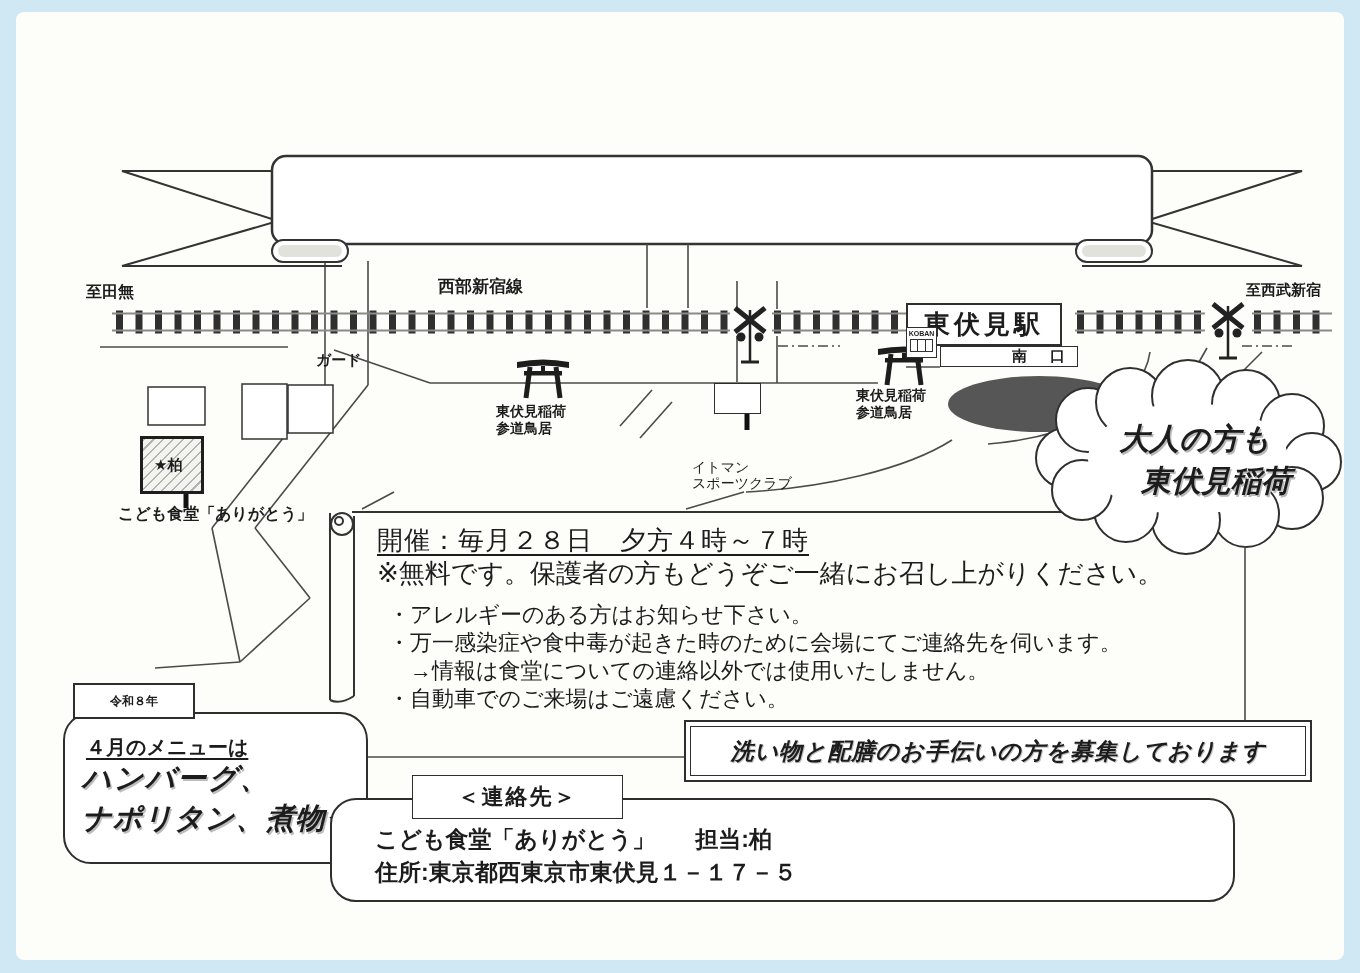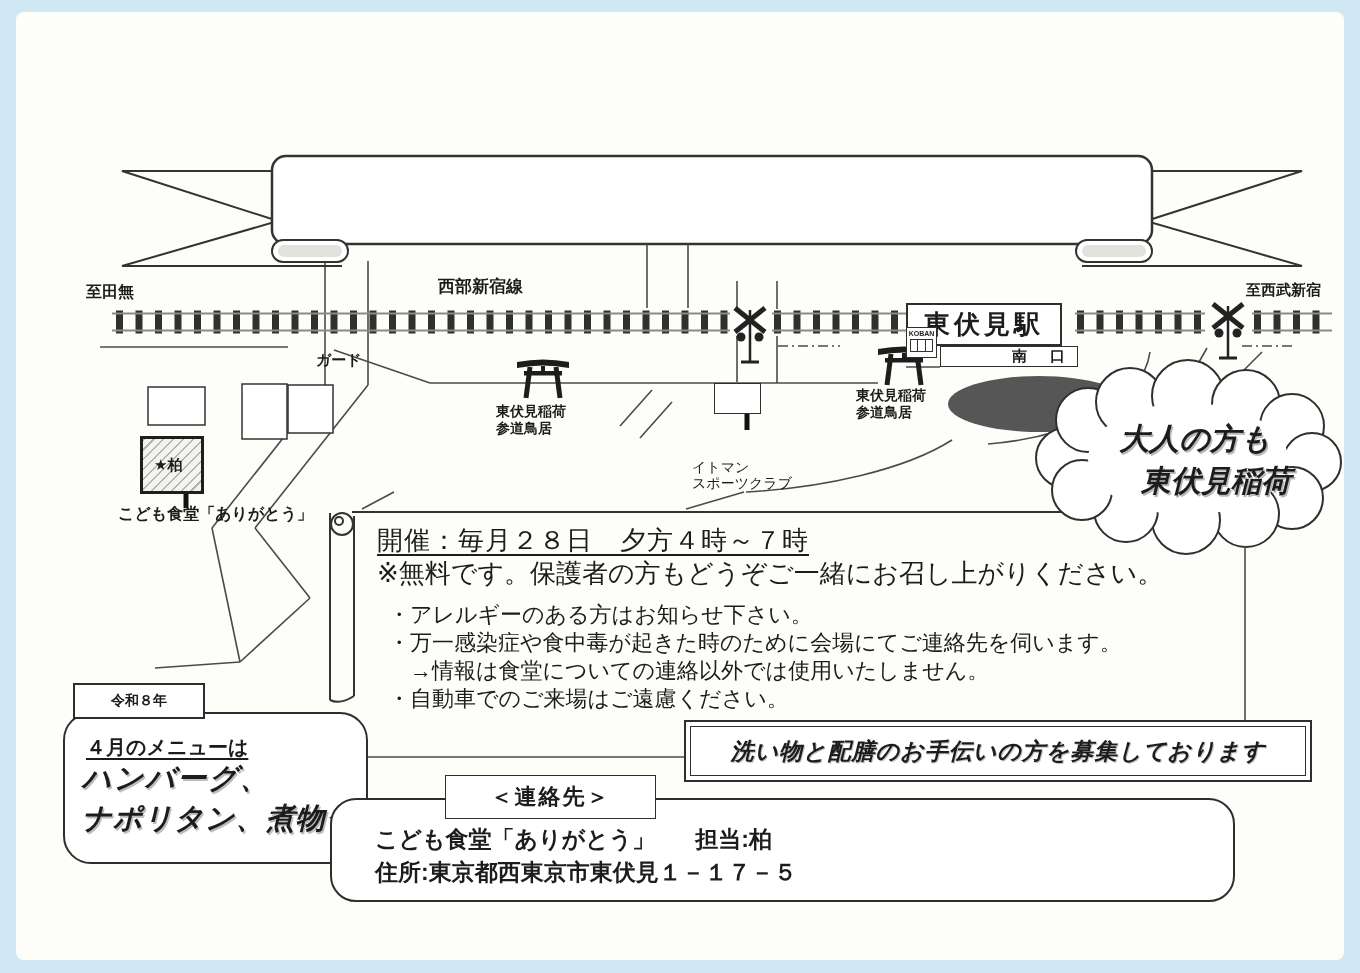--- a/index.html
+++ b/index.html
@@ -32,33 +32,33 @@
   .kashiwa-text{position:absolute;left:11px;top:17px;font-size:15px;font-weight:700;}
   .shokudo-label{left:118px;top:505px;font-size:16px;font-weight:700;}
   .cloud-l1{left:1090px;top:422px;width:210px;text-align:center;font-size:30px;font-style:italic;font-weight:600;
             text-shadow:1.5px 1.5px 0 #b9b9b9;}
   .cloud-l2{left:1118px;top:464px;width:196px;text-align:center;font-size:30px;font-style:italic;font-weight:600;
             text-shadow:1.5px 1.5px 0 #b9b9b9;}
   .sched{left:377px;top:526px;font-size:26px;font-weight:500;letter-spacing:1px;
          text-decoration:underline;text-underline-offset:5px;}
   .free{left:377px;top:559px;font-size:26px;font-weight:500;}
   .note{left:388px;font-size:22px;font-weight:500;}
-  .era{left:73px;top:683px;width:132px;height:36px;font-size:14px;font-weight:600;}
+  .era{left:73px;top:683px;width:122px;height:36px;font-size:12px;font-weight:600;}
   .bubble{position:absolute;left:63px;top:712px;width:305px;height:152px;background:#fff;
           border:2.5px solid #2e2e2e;border-radius:28px;box-sizing:border-box;}
   .menu-head{left:86px;top:736px;font-size:20px;font-weight:600;text-decoration:underline;text-underline-offset:4px;}
   .menu-l1{left:82px;top:762px;font-size:29px;font-weight:800;font-style:italic;letter-spacing:2px;text-shadow:1.5px 1.5px 0 #bdbdbd;}
   .menu-l2{left:82px;top:802px;display:flex;align-items:baseline;}
   .menu-l2 .big{font-size:29px;font-weight:800;font-style:italic;letter-spacing:1px;text-shadow:1.5px 1.5px 0 #bdbdbd;}
   .menu-l2 .small{font-size:19px;font-weight:500;margin-left:3px;}
   .recruit{left:684px;top:720px;width:628px;height:62px;border-width:2px;outline:1.5px solid #2e2e2e;outline-offset:-7px;
            font-size:23px;font-style:italic;font-weight:700;letter-spacing:1px;text-shadow:1px 1px 0 #c2c2c2;}
   .contact{position:absolute;left:330px;top:798px;width:905px;height:104px;background:#fff;
            border:2.5px solid #2e2e2e;border-radius:26px;box-sizing:border-box;}
-  .ctab{left:412px;top:775px;width:211px;height:44px;border-width:1.5px;font-size:22px;font-weight:600;letter-spacing:2px;margin-left:33px;}
+  .ctab{left:412px;top:775px;width:211px;height:44px;border-width:1.5px;font-size:22px;font-weight:600;letter-spacing:2px;}
   .cline{font-size:23px;font-weight:700;display:flex;}
   .cline1{left:375px;top:826px;}
   .cline2{left:375px;top:859px;}
   .gap40{width:40px;}
   .gap34{width:34px;}
 </style>
 </head>
 <body>
 
 <div class="page">

